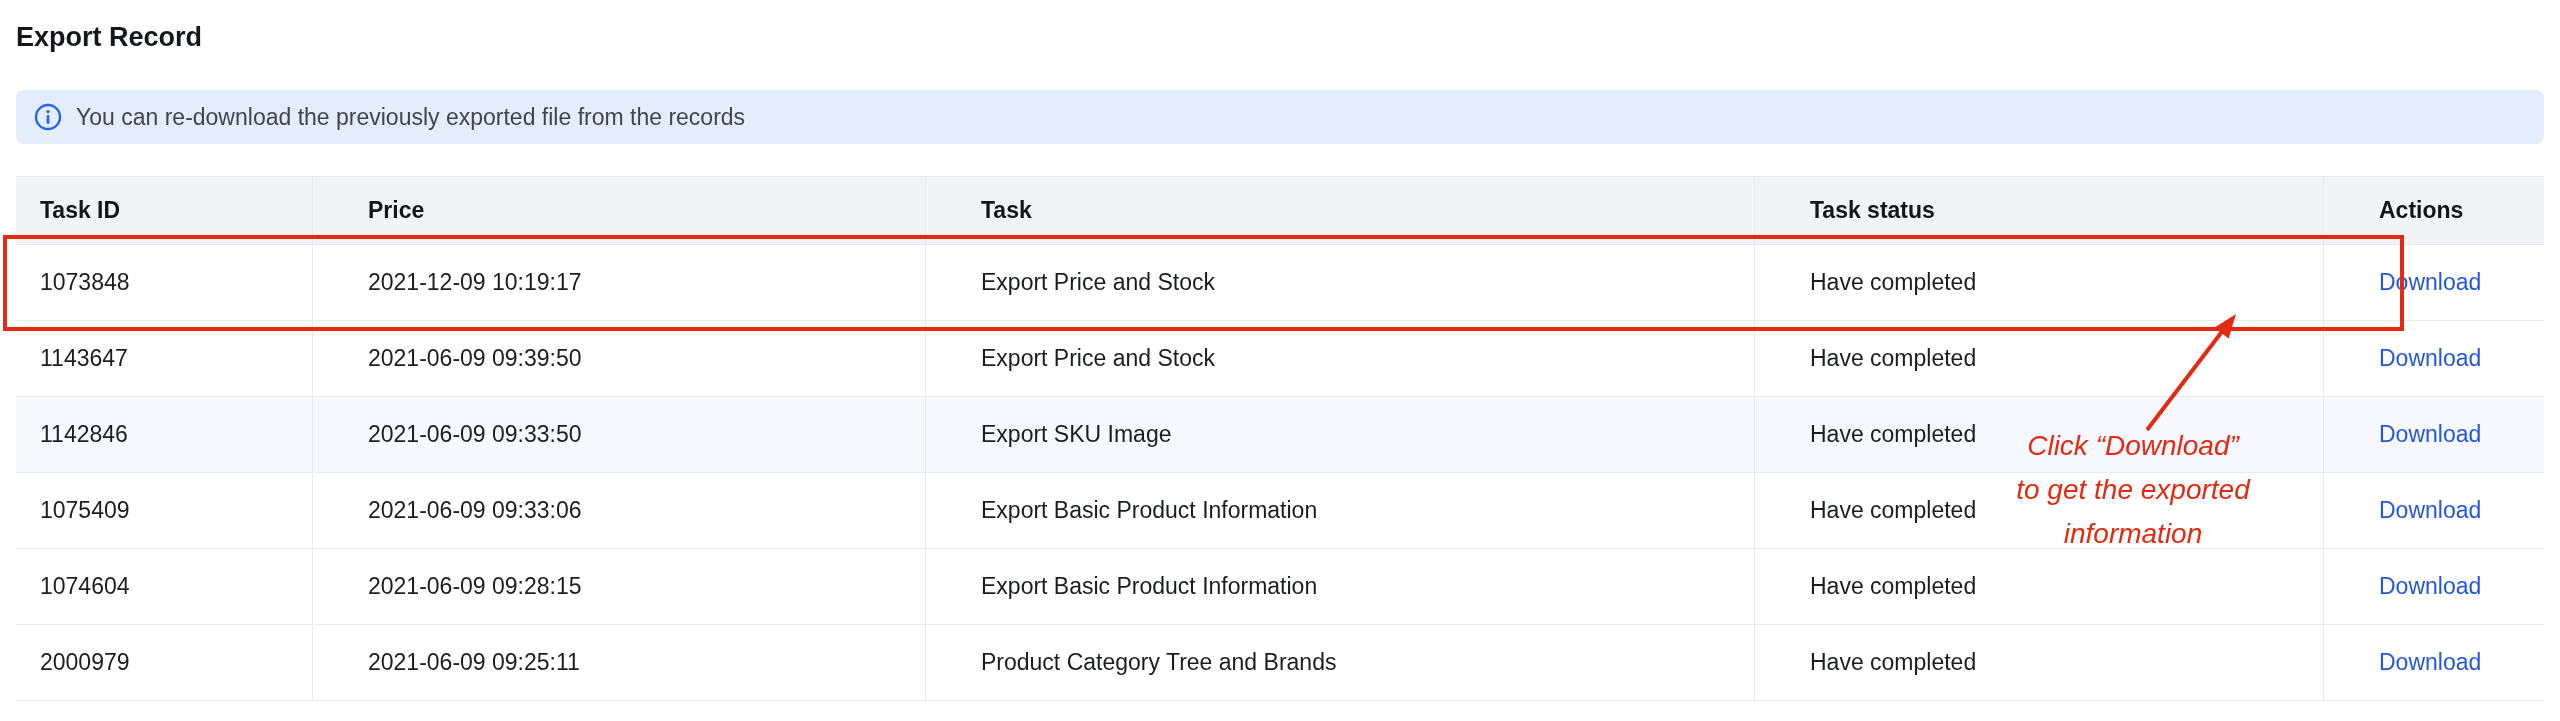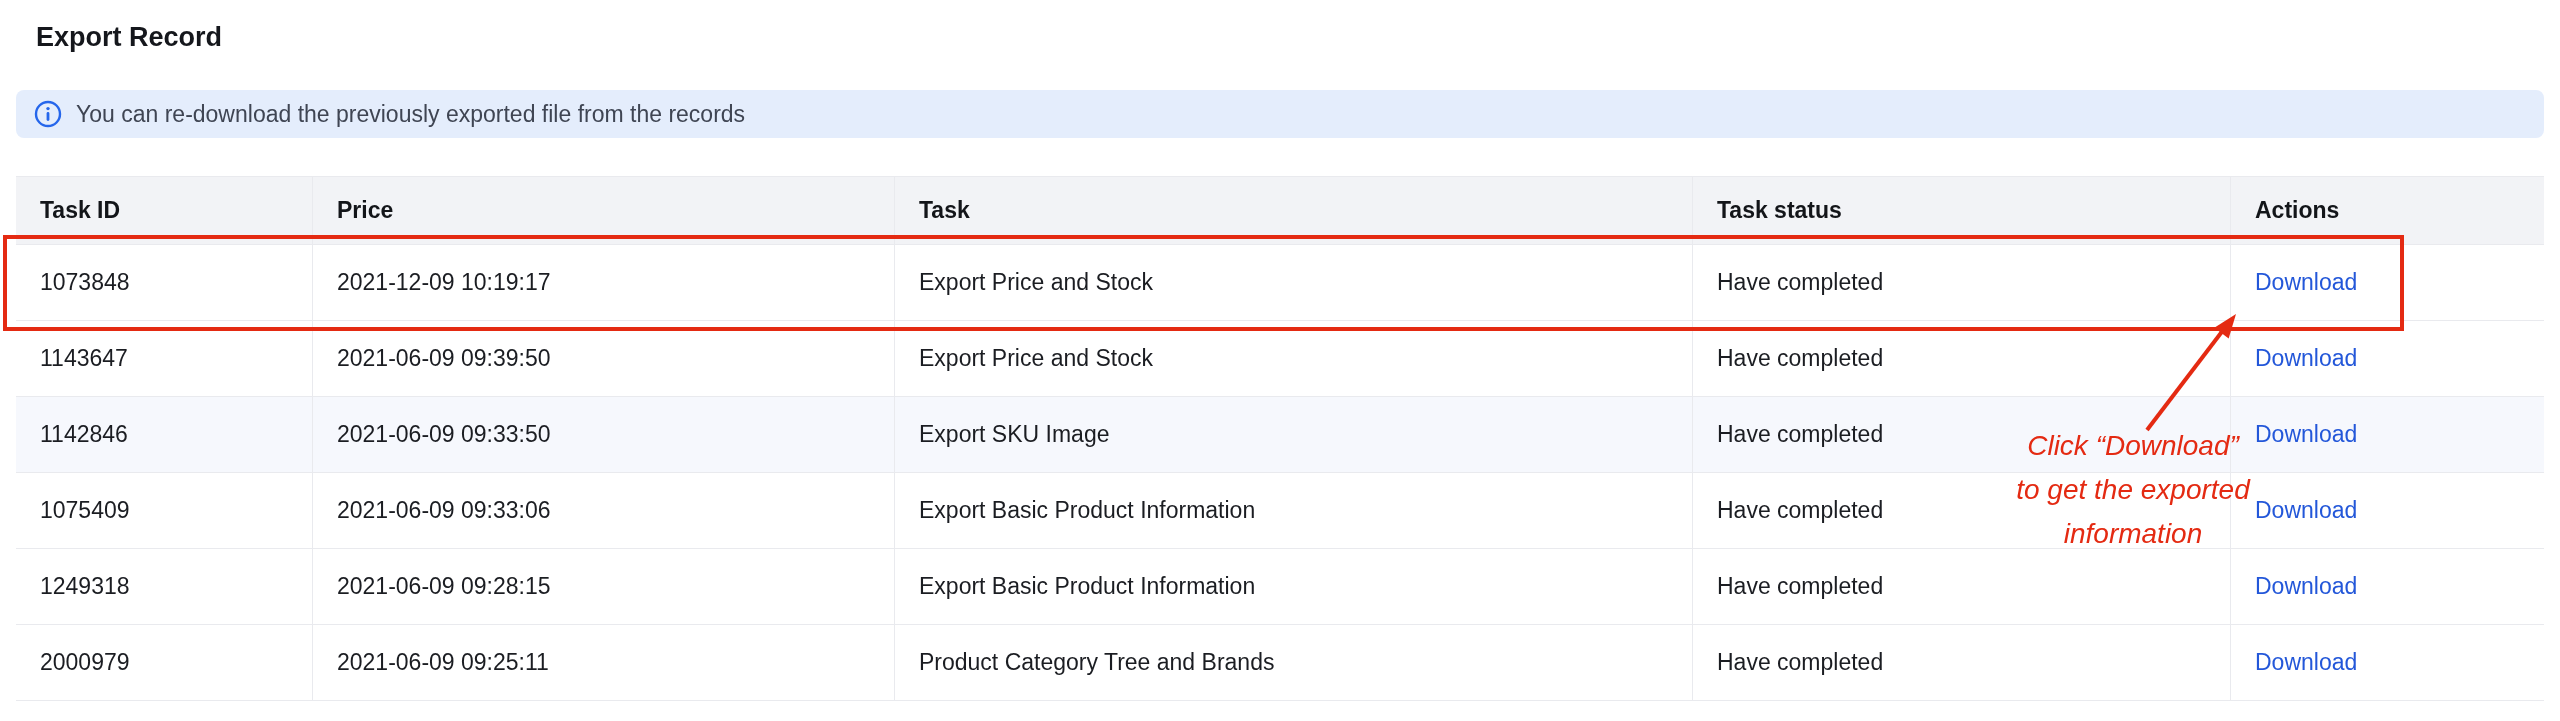--- a/index.html
+++ b/index.html
@@ -17,42 +17,43 @@
   html,body{width:2560px;height:721px;}
   body{
     position:relative;
     background:#ffffff;
     font-family:"Liberation Sans","DejaVu Sans",sans-serif;
     color:var(--text-primary);
     overflow:hidden;
   }
   .page-title{
     position:absolute;left:16px;top:22px;
-    font-size:27px;font-weight:700;color:#15171c;margin-left:20px;
+    font-size:27px;font-weight:700;color:#15171c;
   }
   .banner{
-    position:absolute;left:16px;right:16px;top:90px;height:48px;
+    position:absolute;left:16px;right:16px;top:90px;height:54px;
     background:var(--banner-bg);
     border-radius:8px;
     display:flex;align-items:center;
     padding-left:18px;
     font-size:23px;color:var(--text-secondary);
   }
   .info-icon{
     width:28px;height:28px;flex:0 0 28px;
     margin-right:14px;
     display:flex;align-items:center;justify-content:center;
   }
   .table{
     position:absolute;left:16px;right:16px;top:176px;
     font-size:23px;
   }
   .thead,.tr{
     display:grid;
     grid-template-columns:297px 582px 798px 538px 1fr;
+    gap:31px;
   }
   .thead{
     height:69px;
     background:var(--header-bg);
     border-top:1px solid var(--border);
     border-bottom:1px solid var(--border);
     font-weight:700;color:#131519;
   }
   .tr{
     height:76px;
@@ -153,21 +154,21 @@
         <div class="td">1075409</div>
         <div class="td">2021-06-09 09:33:06</div>
         <div class="td">Export Basic Product Information</div>
         <div class="td">Have completed</div>
         <div class="td">
           <a class="link">Download</a>
         </div>
       </div>
 
       <div class="tr">
-        <div class="td">1249318</div>
+        <div class="td">1074604</div>
         <div class="td">2021-06-09 09:28:15</div>
         <div class="td">Export Basic Product Information</div>
         <div class="td">Have completed</div>
         <div class="td">
           <a class="link">Download</a>
         </div>
       </div>
 
       <div class="tr">
         <div class="td">2000979</div>

